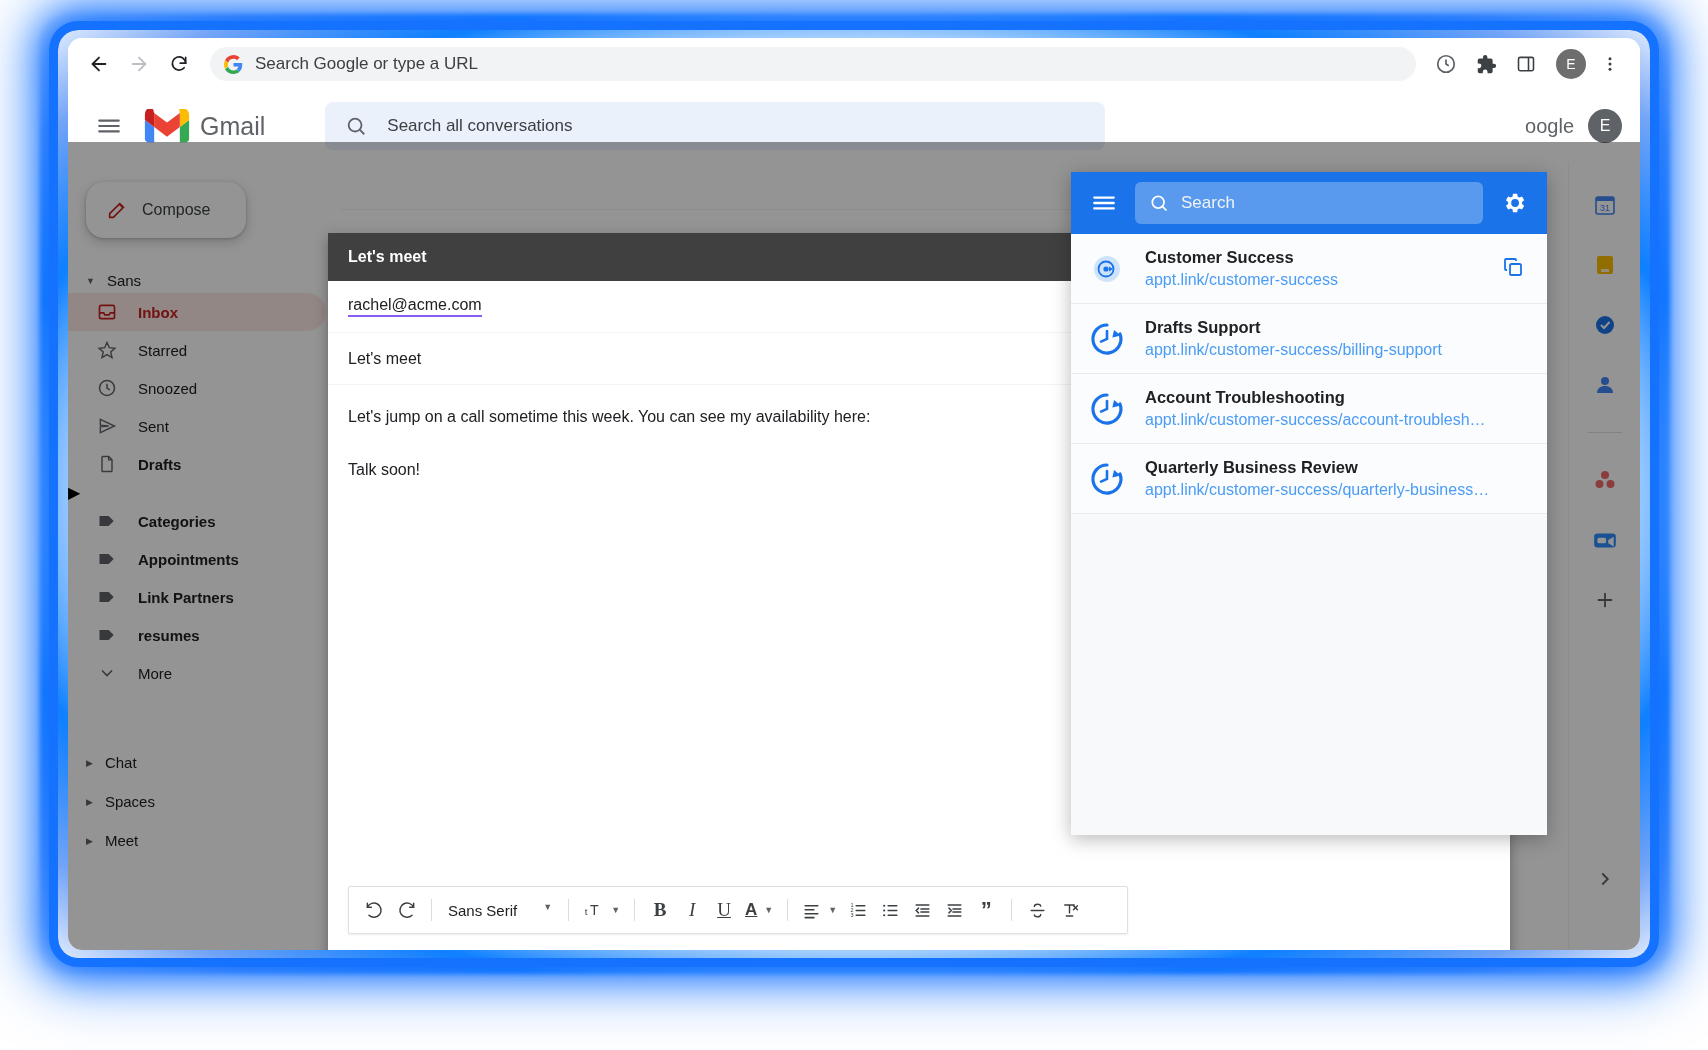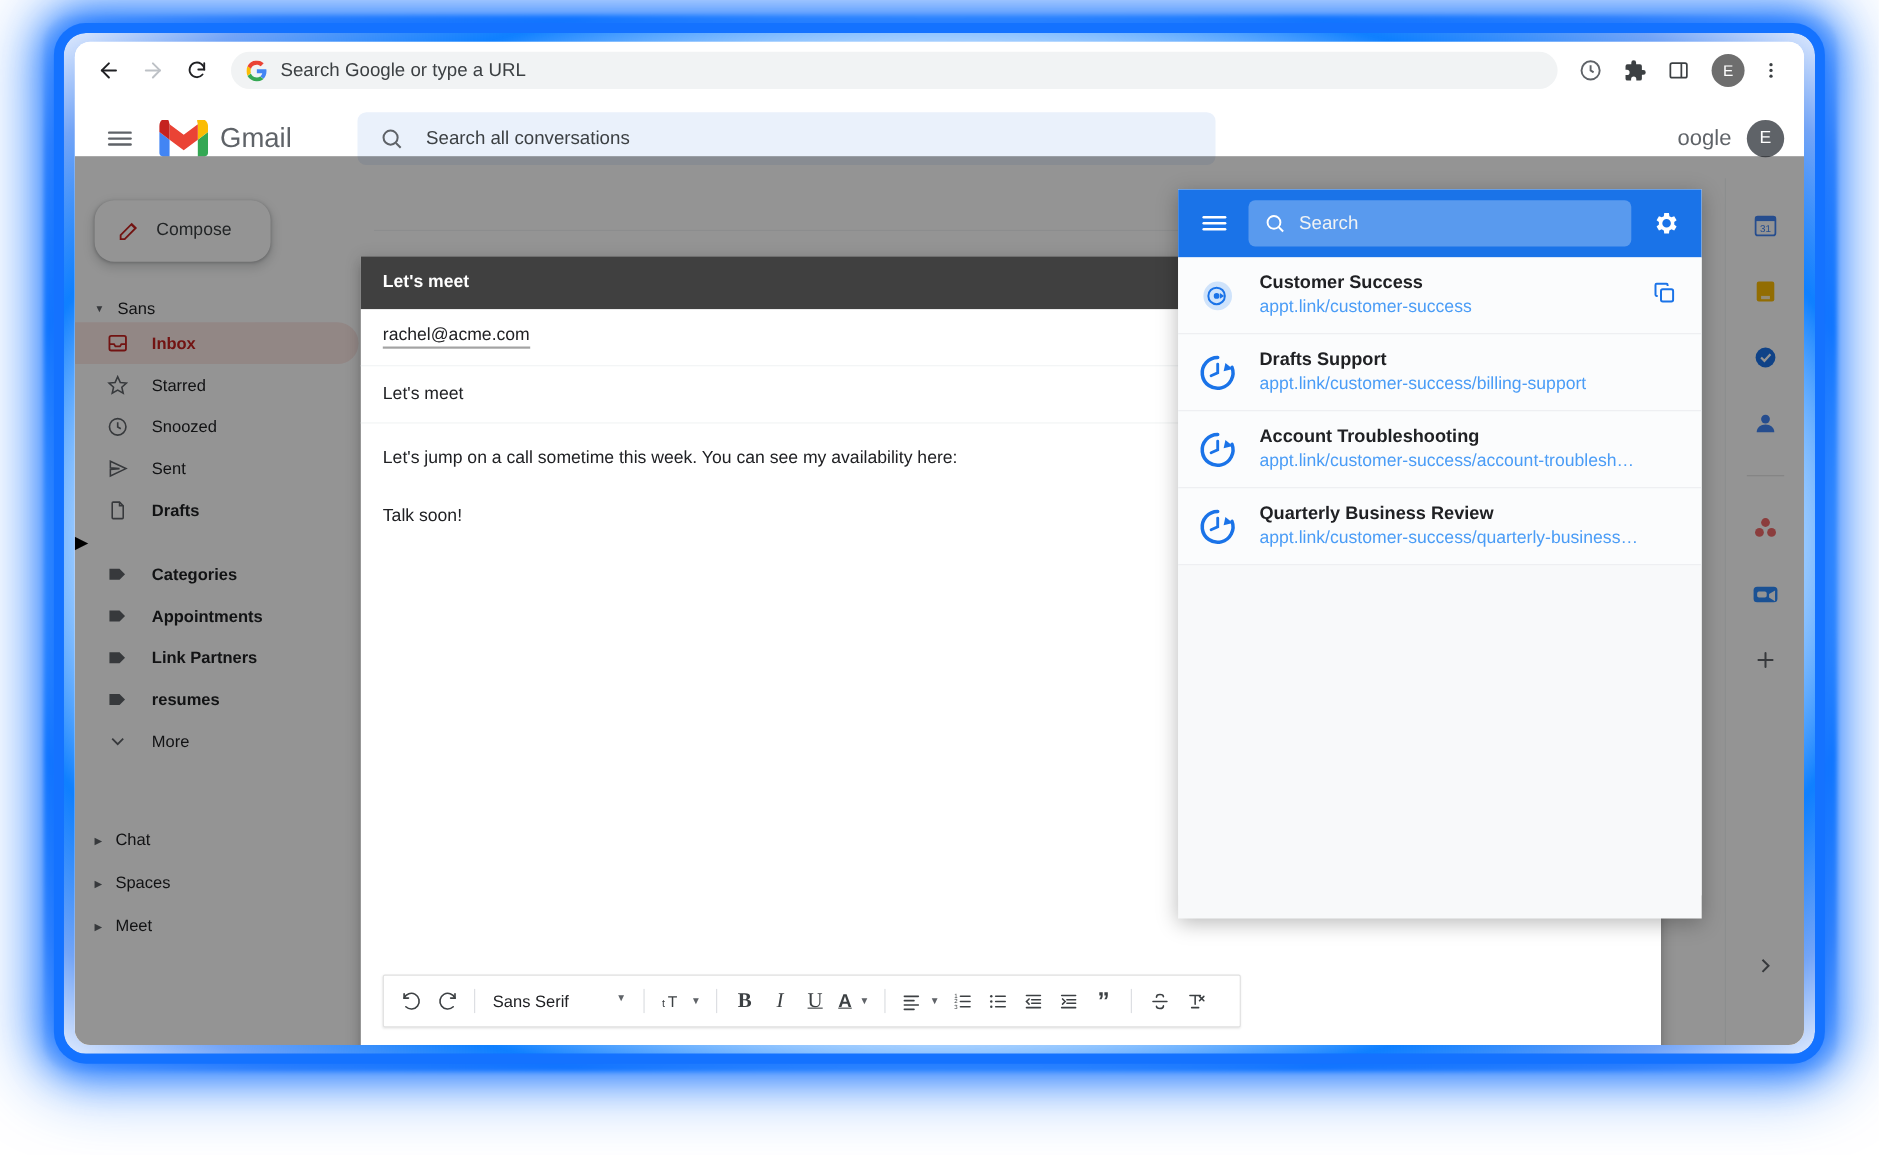--- a/index.html
+++ b/index.html
@@ -235,21 +235,21 @@
     font-size: 16px; font-weight: bold;
   }
   .cfield {
     height: 52px;
     border-bottom: 1px solid #f1f3f4;
     display: flex; align-items: center;
     padding: 0 20px;
     font-size: 16px; color: #202124;
   }
   .cfield .to-val {
-    border-bottom: 2px solid #a3a3a3;
+    border-bottom: 2px solid #8b5cf6;
     padding-bottom: 1px;
   }
   #compose-body {
     flex: 1;
     padding: 20px 20px 0 20px;
     font-size: 16px; color: #202124;
     line-height: 1.55;
   }
   #compose-body p { margin: 0 0 28px 0; }
   #fmt-toolbar {
@@ -264,21 +264,21 @@
     width: 780px;
     background: #fff;
   }
   .fbtn {
     min-width: 30px; height: 32px;
     display: flex; align-items: center; justify-content: center;
     color: #3c4043; font-size: 17px;
     padding: 0 4px;
   }
   .fsep { width: 1px; height: 22px; background: #dadce0; margin: 0 8px; }
-  .fontsel { display: flex; gap: 43px; padding: 0 6px; font-size: 15px; color: #202124;}
+  .fontsel { display: flex; gap: 26px; padding: 0 6px; font-size: 15px; color: #202124;}
   #send-row {
     height: 76px;
     display: flex; align-items: center;
     padding: 0 20px;
     gap: 6px;
   }
 
   
   #ext-popup {
     position: absolute;

